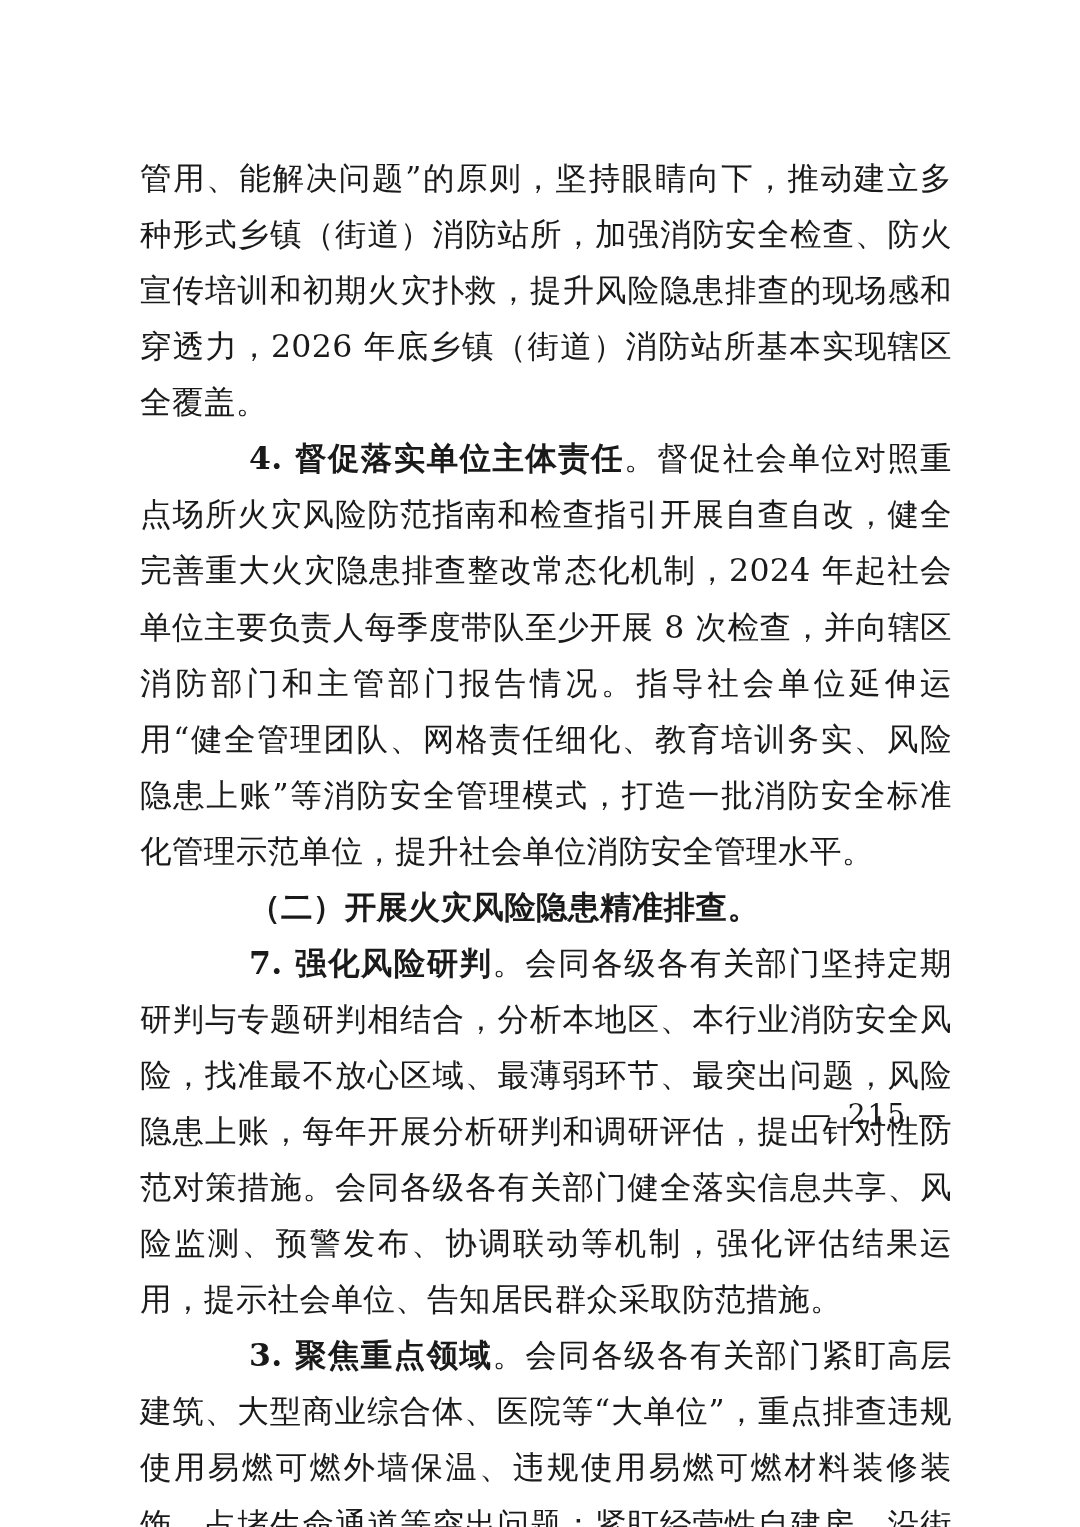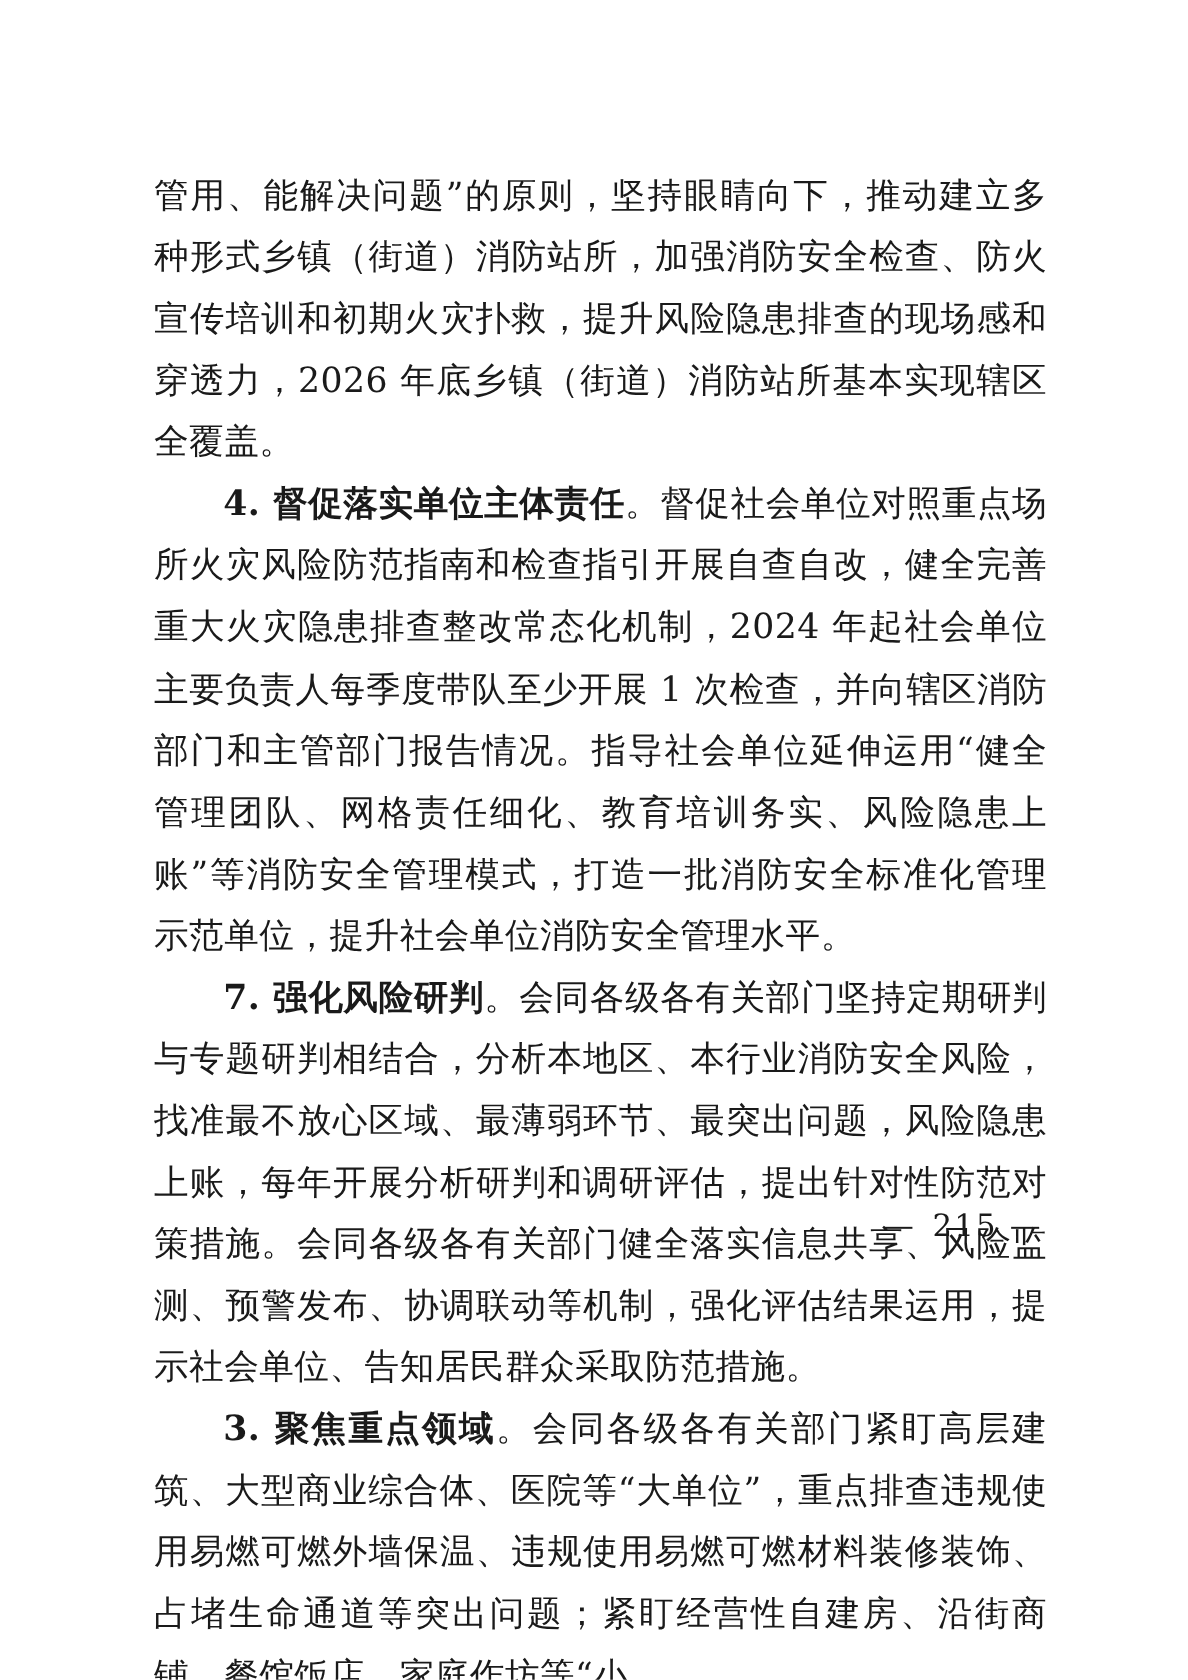--- a/index.html
+++ b/index.html
@@ -33,20 +33,21 @@
   }
   .para {
     margin: 0 0 0 0;
     text-indent: 0;
   }
   .para.indent {
     text-indent: 2em;
   }
   .bold {
     font-weight: bold;
+    margin-left: 46px;
   }
   .footer {
     position: absolute;
     left: 0;
     right: 128px;
     bottom: 92px;
     text-align: right;
     font-size: 28px;
     letter-spacing: 2px;
     color: #1a1a1a;
@@ -54,21 +55,22 @@
   .footer .dash {
     letter-spacing: 6px;
   }
 </style>
 </head>
 <body>
 
 <div class="page">
   <div class="doc-body">
     <p class="para"><span>管用、能解决问题”的原则，坚持眼睛向下，推动建立多种形式乡镇（街道）消防站所，加强消防安全检查、防火宣传培训和初期火灾扑救，提升风险隐患排查的现场感和穿透力，2026 年底乡镇（街道）消防站所基本实现辖区全覆盖。</span></p>
-    <p class="para indent"><span class="bold">4. 督促落实单位主体责任</span><span>。督促社会单位对照重点场所火灾风险防范指南和检查指引开展自查自改，健全完善重大火灾隐患排查整改常态化机制，2024 年起社会单位主要负责人每季度带队至少开展 1 次检查，并向辖区消防部门和主管部门报告情况。指导社会单位延伸运用“健全管理团队、网格责任细化、教育培训务实、风险隐患上账”等消防安全管理模式，打造一批消防安全标准化管理示范单位，提升社会单位消防安全管理水平。</span></p>
+    <p class="para indent"><span class="bold">4. 督促落实单位主体责任</span><span>。督促社会单位对照重点场所火灾风险防范指南和检查指引开展自查自改，健全完善重大火灾隐患排查整改常态化机制，2024 年起社会单位主要负责人每季度带队至少开展 8 次检查，并向辖区消防部门和主管部门报告情况。指导社会单位延伸运用“健全管理团队、网格责任细化、教育培训务实、风险隐患上账”等消防安全管理模式，打造一批消防安全标准化管理示范单位，提升社会单位消防安全管理水平。</span></p>
+    <p class="para indent"><span class="bold">（二）开展火灾风险隐患精准排查。</span></p>
     <p class="para indent"><span class="bold">7. 强化风险研判</span><span>。会同各级各有关部门坚持定期研判与专题研判相结合，分析本地区、本行业消防安全风险，找准最不放心区域、最薄弱环节、最突出问题，风险隐患上账，每年开展分析研判和调研评估，提出针对性防范对策措施。会同各级各有关部门健全落实信息共享、风险监测、预警发布、协调联动等机制，强化评估结果运用，提示社会单位、告知居民群众采取防范措施。</span></p>
     <p class="para indent"><span class="bold">3. 聚焦重点领域</span><span>。会同各级各有关部门紧盯高层建筑、大型商业综合体、医院等“大单位”，重点排查违规使用易燃可燃外墙保温、违规使用易燃可燃材料装修装饰、占堵生命通道等突出问题；紧盯经营性自建房、沿街商铺、餐馆饭店、家庭作坊等“小</span></p>
   </div>
 
   <div class="footer">
     <span class="dash">—</span>
     <span>215</span>
     <span class="dash">—</span>
   </div>
 </div>

